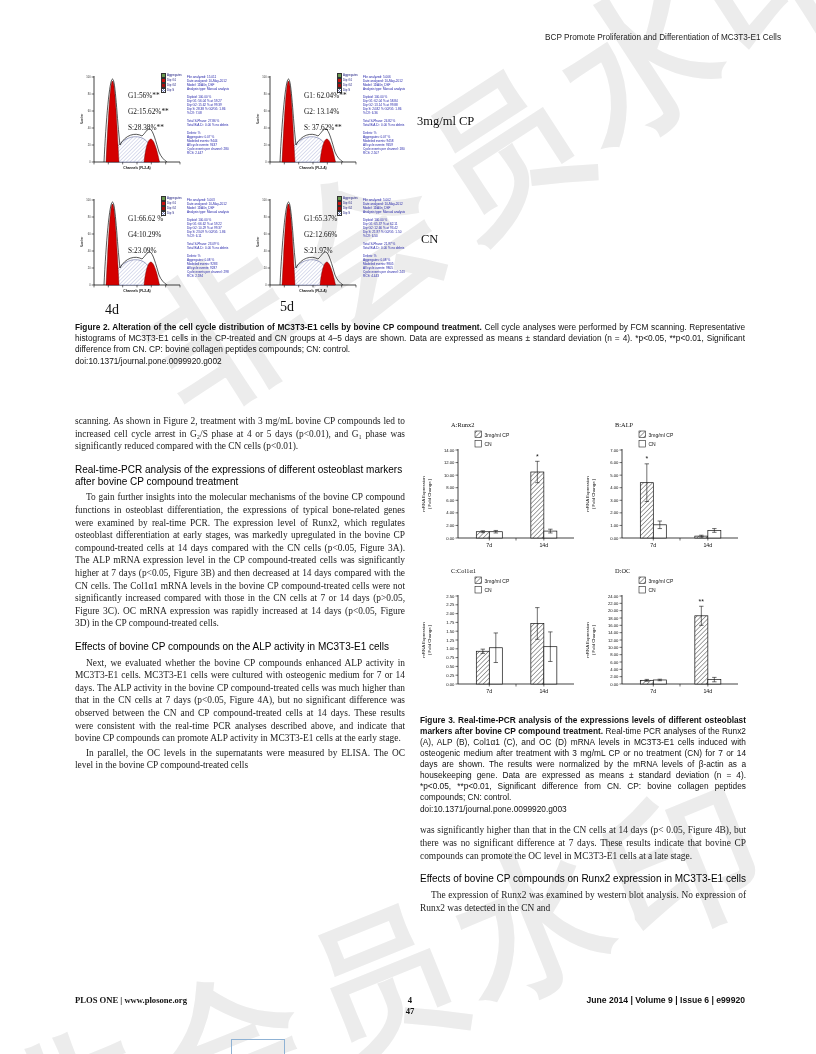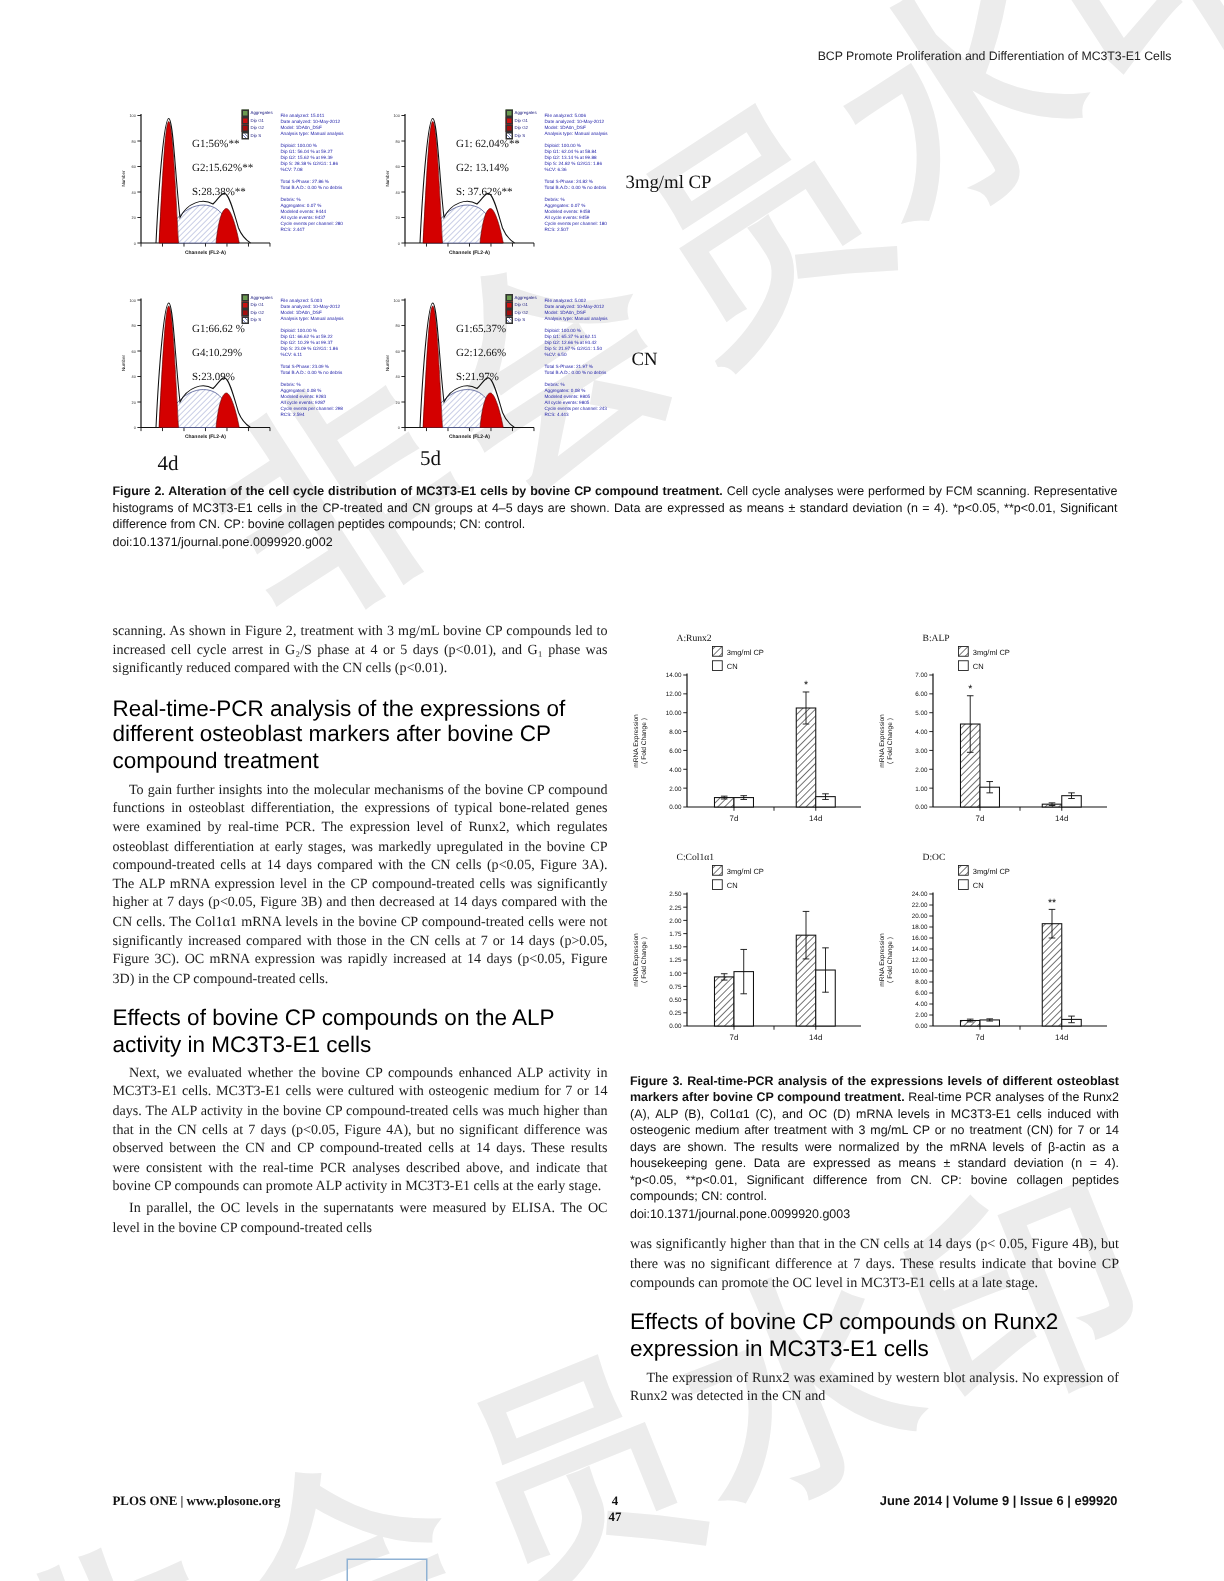--- a/index.html
+++ b/index.html
@@ -33,21 +33,21 @@
   .caption{position:absolute;left:75px;width:670px;font-family:"Liberation Sans",sans-serif;
            font-size:8.3px;line-height:1.32;text-align:justify;color:#111;}
   .caption b{font-weight:bold;}
   .doi{margin-top:1px;text-align:left;}
   
   .col{position:absolute;top:415px;font-size:9.4px;line-height:1.34;text-align:justify;}
   .col-left{left:75px;width:330px;}
   .col-right{left:420px;width:326px;}
   .col p{margin:0 0 2px 0;}
   .col p.ind{text-indent:11px;}
-  .col h2{font-family:"Liberation Sans",sans-serif;font-size:15px;font-weight:normal;
+  .col h2{font-family:"Liberation Sans",sans-serif;font-size:10px;font-weight:normal;
           line-height:1.18;margin:11px 0 4px 0;text-align:left;color:#000;}
   
   .fig3grid{display:grid;grid-template-columns:164px 164px;grid-column-gap:0px;
             grid-row-gap:0px;margin:2px 0 6px -2px;}
   .chart{width:164px;height:146px;}
   svg{font-family:"Liberation Sans",sans-serif;}
   .fig3cap{position:static;width:326px;font-family:"Liberation Sans",sans-serif;
            font-size:8.3px;line-height:1.32;text-align:justify;color:#111;margin:4px 16px 10px 0;}
   
   .footer{position:absolute;left:75px;top:995px;width:670px;

